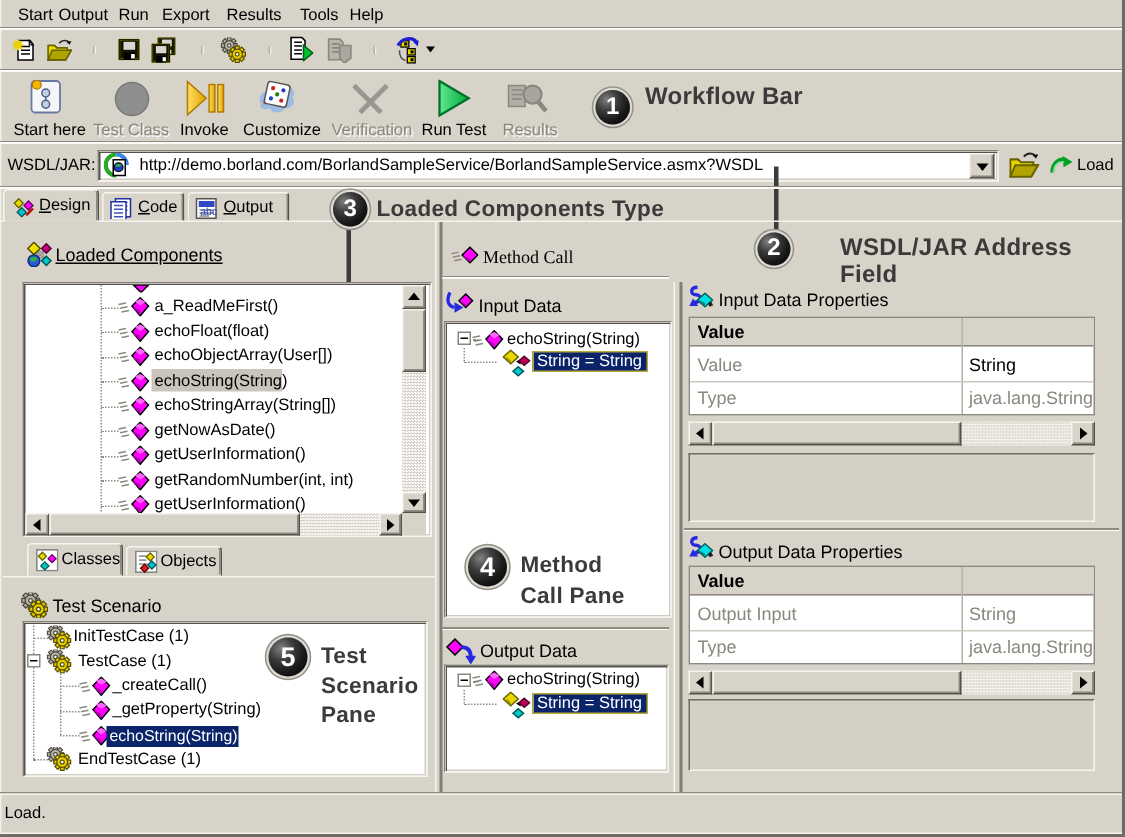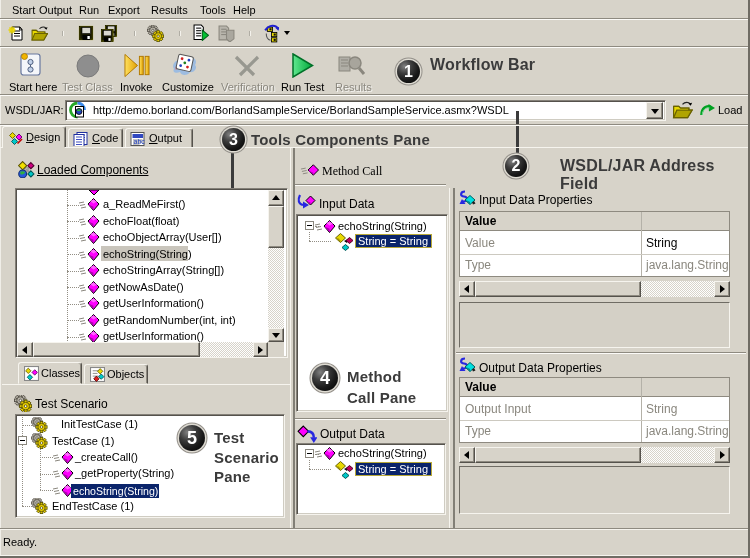--- a/index.html
+++ b/index.html
@@ -289,21 +289,21 @@
         <line x1="2.5" y1="12" x2="9" y2="12"></line>
       </g>
       <text x="3" y="11.5" font-size="7" fill="#2040c0" font-family="Liberation Sans">abc</text>
     </svg>
   </div>
 <div class="a" style="left:0;top:147px;width:750px;height:1px;background:#f6f4ee;"></div>
 <div class="a" style="left:3px;top:147px;width:62px;height:1px;background:#d7d3c9;"></div>
 
 <div class="a" style="left:231px;top:150px;width:3px;height:69px;background:#3b3b3b;"></div>
 <div class="a cnum" style="left:222px;top:128px;width:23px;height:23px;line-height:23px;font-size:16px;">3</div>
-<div class="a cap" style="left:251px;top:130.5px;font-size:15px;">Tools Components Pane</div>
+<div class="a cap" style="left:251px;top:130.5px;font-size:15px;">Loaded Components Type</div>
 
 <svg class="a" style="left:18px;top:161px;" width="17" height="17" viewBox="0 0 16.5 16.5">
     <g stroke="#999" stroke-width="1">
       <line x1="5" y1="5" x2="12" y2="12"></line>
       <line x1="12" y1="5" x2="5" y2="12"></line>
       <rect x="6.5" y="6.5" width="4" height="4" fill="none"></rect>
     </g>
     <polygon points="4.5,0.5 8.5,4.5 4.5,8.5 0.5,4.5" fill="#f0e000" stroke="#5a5200" stroke-width="1"></polygon>
     <polygon points="12.5,1.5 15.5,4.5 12.5,7.5 9.5,4.5" fill="#d00080" stroke="#500030" stroke-width="1"></polygon>
     <circle cx="4.5" cy="12.5" r="3.8" fill="#2858e0" stroke="#103070" stroke-width="1"></circle>
@@ -514,21 +514,21 @@
       <g fill="#e8cc00" stroke="#555000" stroke-width="0.8">
         <rect x="-1.3" y="-5.6" width="2.6" height="11.2"></rect>
         <rect x="-5.6" y="-1.3" width="11.2" height="2.6"></rect>
         <rect x="-1.3" y="-5.6" width="2.6" height="11.2" transform="rotate(45)"></rect>
         <rect x="-5.6" y="-1.3" width="11.2" height="2.6" transform="rotate(45)"></rect>
         <circle r="3.6"></circle>
       </g>
       <circle r="1.3" fill="#fff" stroke="#555000" stroke-width="0.8"></circle>
     </g>
   </svg>
-<div class="a row" style="left:61px;top:417.0px;">InitTestCase (1)</div>
+<div class="a row" style="left:49px;top:417.0px;">InitTestCase (1)</div>
 <div class="a" style="left:18px;top:436px;width:9px;height:9px;background:#fff;border:1px solid #8a877e;">
     <div style="position:absolute;left:1px;top:3px;width:5px;height:1px;background:#000;"></div>
   </div>
 <svg class="a" style="left:31px;top:433px;" width="17" height="16" viewBox="0 0 17 16">
     <g transform="translate(6,5)">
       <g fill="#b8b4a8" stroke="#504c44" stroke-width="0.8">
         <rect x="-1.2" y="-5.4" width="2.4" height="10.8"></rect>
         <rect x="-5.4" y="-1.2" width="10.8" height="2.4"></rect>
         <rect x="-1.2" y="-5.4" width="2.4" height="10.8" transform="rotate(45)"></rect>
         <rect x="-5.4" y="-1.2" width="10.8" height="2.4" transform="rotate(45)"></rect>
@@ -760,16 +760,16 @@
   </div>
 <div class="a dt" style="left:475px;top:447px;width:239px;height:16px;"></div>
 <div class="a rb" style="left:475px;top:447px;width:166px;height:16px;"></div>
 <div class="a rb" style="left:714px;top:447px;width:16px;height:16px;">
     <span class="tri-r" style="position:absolute;left:5px;top:3px;"></span>
   </div>
 <div class="a skg" style="left:459px;top:466px;width:271px;height:48px;"></div>
 
 <div class="a" style="left:0;top:528px;width:750px;height:1px;background:#8e8a80;"></div>
 <div class="a" style="left:0;top:529px;width:750px;height:1px;background:#f6f4ee;"></div>
-<div class="a t11" style="left:3px;top:535px;">Ready.</div>
+<div class="a t11" style="left:3px;top:535px;">Load.</div>
 <div class="a" style="left:0;top:555px;width:750px;height:1px;background:#f6f4ee;"></div>
 <div class="a" style="left:0;top:556px;width:750px;height:2px;background:#6f6c64;"></div>
 <div class="a" style="left:748px;top:0;width:2px;height:558px;background:#6f6c64;"></div>
 
 </body></html>

